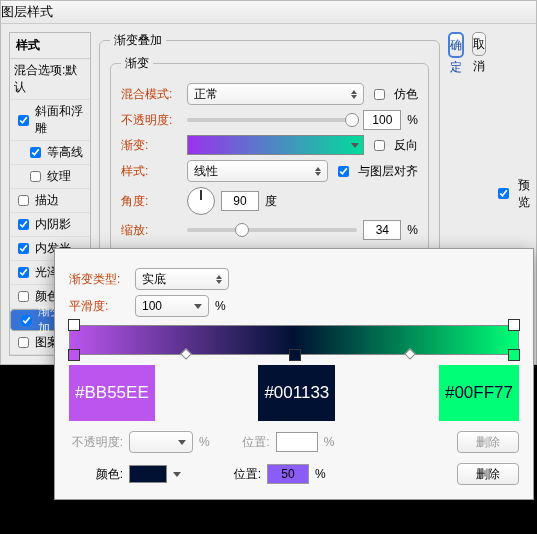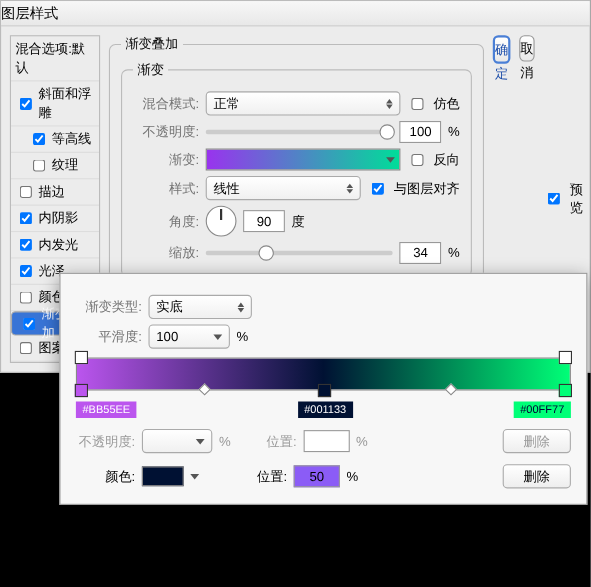--- a/index.html
+++ b/index.html
@@ -8,21 +8,21 @@
 .dlg{position:relative;display:flex;padding:8px}
 .styles{width:80px;background:#ececec;border:1px solid #bbb}
 .styles-title{padding:4px 6px;font-weight:bold;border-bottom:1px solid #ccc}
 .style-item{padding:3px 4px;display:flex;align-items:center;gap:3px;border-bottom:1px solid #ddd}
 .style-item.sel{background:#3874d6;color:#fff}
 .cb{width:11px;height:11px}
 .main{flex:1;margin-left:8px}
 fieldset{border:1px solid #bbb;border-radius:6px;padding:6px 10px;margin:0}
 legend{padding:0 4px;font-size:12px}
 .row{display:flex;align-items:center;margin:5px 0;gap:6px}
-.lbl{width:60px;text-align:right;color:#737373}
+.lbl{width:60px;color:#c2410c}
 .sel{flex:1;height:20px;border:1px solid #aaa;border-radius:4px;background:linear-gradient(#fff,#f0f0f0);padding:0 6px;display:flex;align-items:center;justify-content:space-between}
 .arr{width:0;height:0;border-left:4px solid transparent;border-right:4px solid transparent;border-top:5px solid #555}
 .arr2{display:flex;flex-direction:column;gap:1px}
 .arr2 div:first-child{width:0;height:0;border-left:3px solid transparent;border-right:3px solid transparent;border-bottom:4px solid #555}
 .arr2 div:last-child{width:0;height:0;border-left:3px solid transparent;border-right:3px solid transparent;border-top:4px solid #555}
 .slider{flex:1;height:4px;background:#ccc;border-radius:2px;position:relative}
 .slider::after{content:"";position:absolute;width:12px;height:12px;background:#fff;border:1px solid #888;border-radius:50%;top:-5px}
 .slider.s100::after{left:calc(100% - 12px)}
 .slider.s34::after{left:28%}
 .num{width:36px;height:18px;border:1px solid #999;background:#fff;text-align:center;line-height:18px}
@@ -34,33 +34,34 @@
 .btn.primary{border:2px solid #4a7fd6;color:#1a4ba8}
 .preview{width:58px;height:58px;border:1px solid #bbb;margin:4px auto 0;background:#ddd;display:flex;align-items:center;justify-content:center}
 .preview-icon{width:36px;height:36px;border-radius:8px;background:linear-gradient(135deg,#444,#8855aa,#55aa88,#444);box-shadow:inset 0 2px 4px rgba(0,0,0,.5)}
 .editor{position:absolute;top:248px;left:54px;width:450px;background:#f7f7f7;border:1px solid #999;box-shadow:0 4px 16px rgba(0,0,0,.4);padding:14px}
 .gradbar{height:28px;border:1px solid #888;background:linear-gradient(to right,#BB55EE,#001133 50%,#00FF77);margin:8px 0;position:relative}
 .stop{position:absolute;width:10px;height:10px;background:#fff;border:1px solid #333}
 .stop.top{top:-7px}
 .stop.bot{bottom:-7px}
 .diamond{width:6px;height:6px;border:1px solid #888;transform:rotate(45deg);background:#fff;position:absolute;bottom:-4px}
 .tags{display:flex;justify-content:space-between;margin-top:10px}
-.tag{padding:2px 6px;color:#fff;font-size:10px}
+.tag{padding:18px 6px;color:#fff;font-size:17px}
 .stoprow{display:flex;align-items:center;gap:6px;margin-top:10px;font-size:12px}
 .stoprow .lbl2{width:54px;text-align:right}
 .colorSwatch{width:36px;height:16px;border:1px solid #888}
 .btn2{width:60px;height:20px;border:1px solid #aaa;border-radius:4px;background:linear-gradient(#fff,#eee);text-align:center;line-height:20px}
 </style>
 </head>
 <body>
 
 <div class="win">
   <div class="titlebar">图层样式</div>
   <div class="dlg">
     <div class="styles">
+      <div class="styles-title">样式</div>
       <div class="style-item">
           <span>混合选项:默认</span>
         </div>
       <div class="style-item">
           <input type="checkbox" class="cb" checked="" style="">
           <span>斜面和浮雕</span>
         </div>
       <div class="style-item" style="padding-left:16px">
           <input type="checkbox" class="cb" checked="" style="">
           <span>等高线</span>

